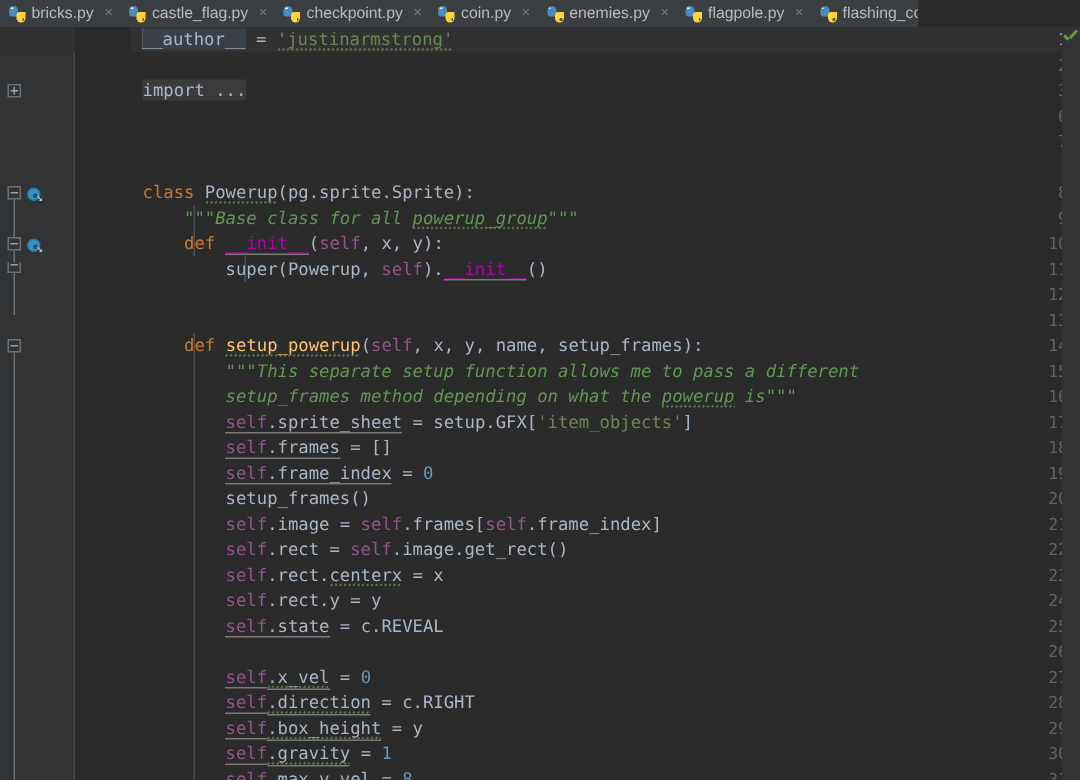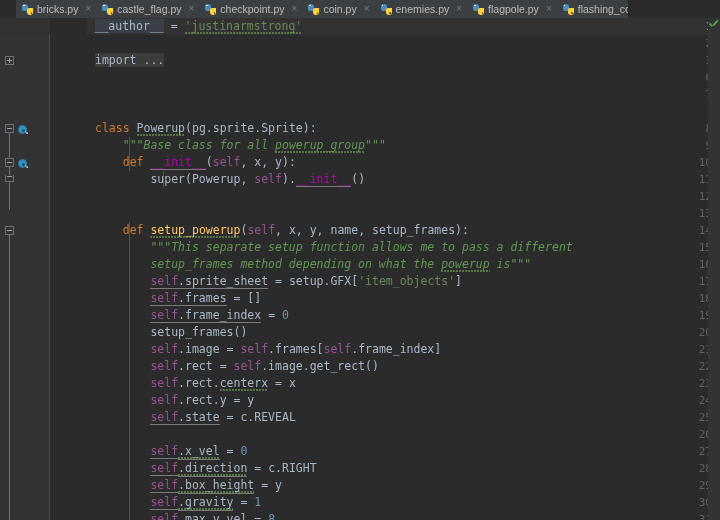--- a/index.html
+++ b/index.html
@@ -6,21 +6,21 @@
   body{
     width:720px;height:520px;overflow:hidden;
     background:#2b2b2b;
     font-family:"DejaVu Sans Mono","Liberation Mono",monospace;
     -webkit-font-smoothing:antialiased;
   }
   #app{position:relative;width:720px;height:520px;overflow:hidden;background:#2b2b2b;}
 
   
   .tabbar{
-    position:absolute;left:16px;top:0;width:612px;height:18px;
+    position:absolute;left:0;top:0;width:612px;height:18px;
     background:#3c3f41;display:flex;align-items:stretch;
     font-family:"Liberation Sans","DejaVu Sans",sans-serif;
     overflow:hidden;
   }
   .tab{
     display:flex;align-items:center;gap:4px;
     padding:0 5px 0 6px;height:18px;
     font-size:10.5px;color:#bbbbbb;white-space:nowrap;
     position:relative;background:#3c3f41;
   }

